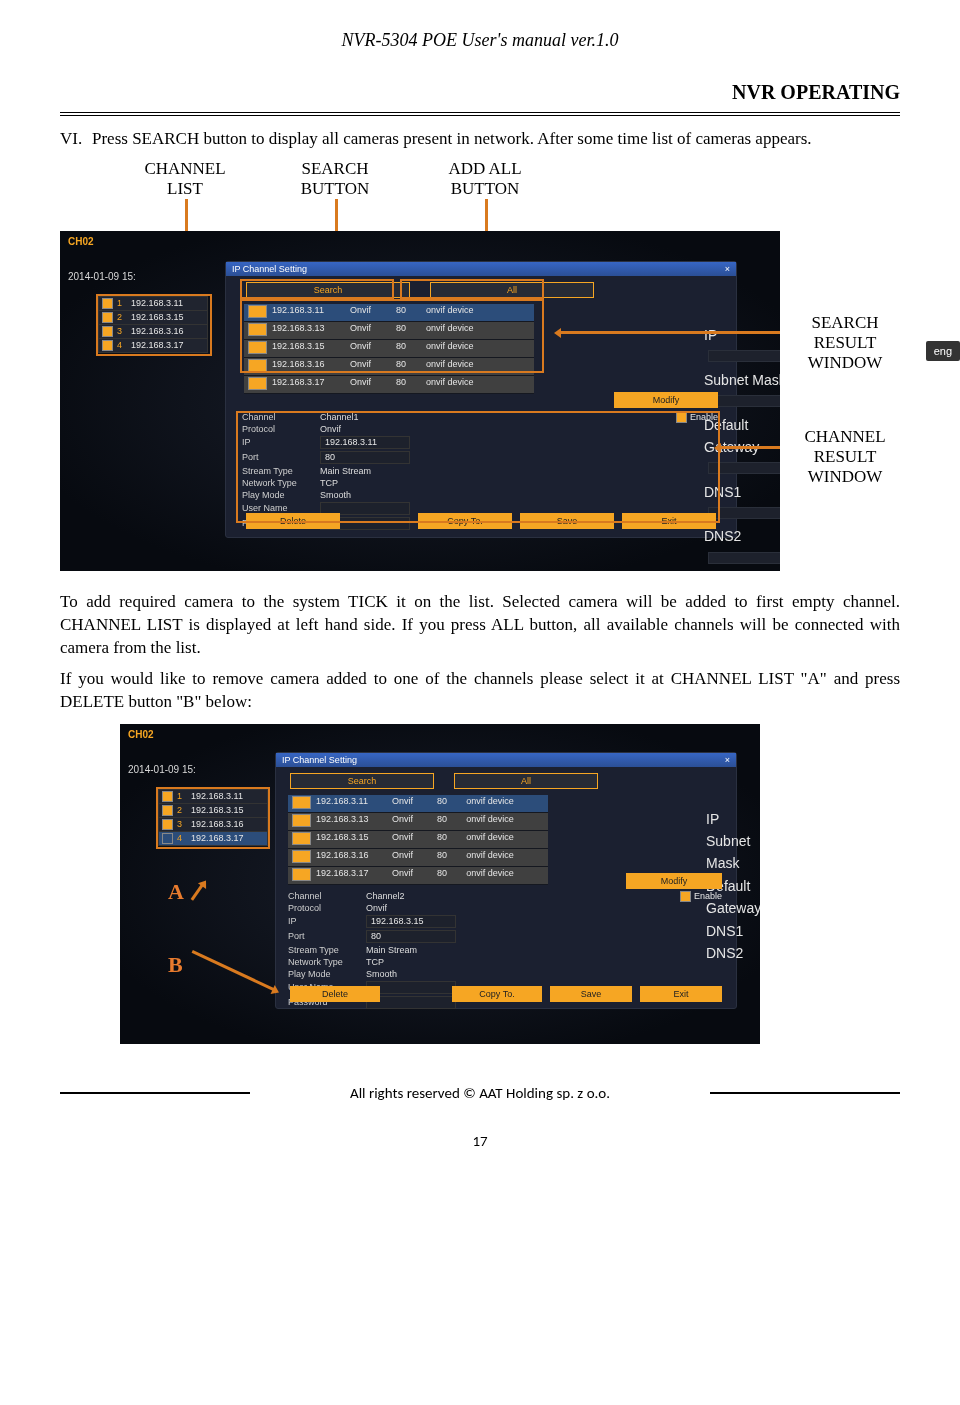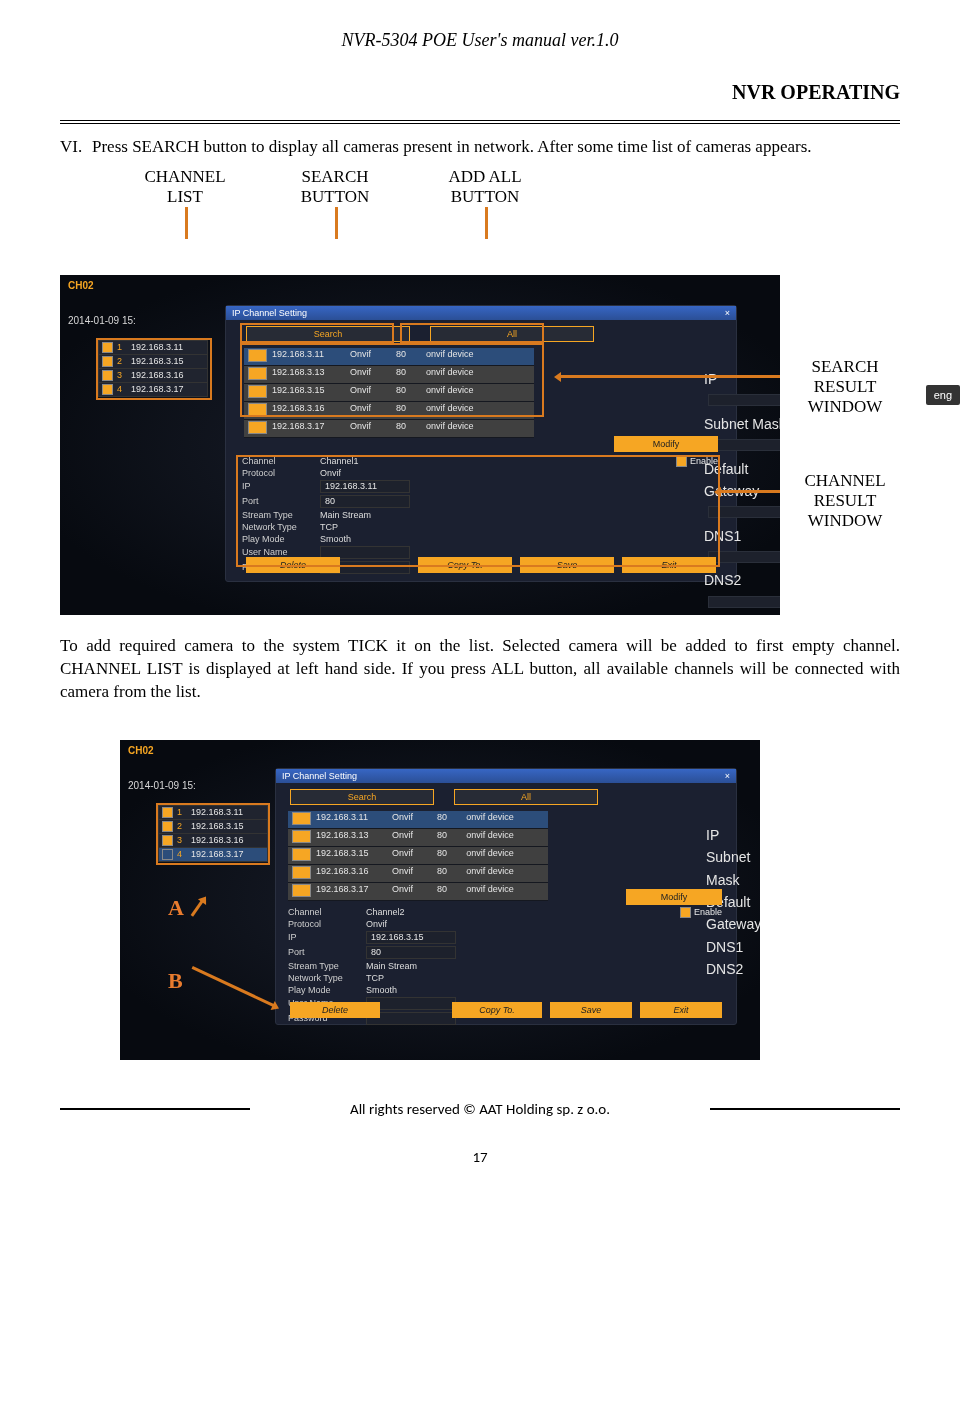--- a/index.html
+++ b/index.html
@@ -16,21 +16,21 @@
 .header-title {
   text-align: center;
   font-style: italic;
   font-size: 18px;
   margin-bottom: 30px;
 }
 .section-heading {
   text-align: right;
   font-weight: bold;
   font-size: 20px;
-  margin-bottom: 16px;
+  margin-bottom: 8px;
 }
 .double-rule {
   border-top: 4px double #000;
   margin-bottom: 12px;
 }
 .body-text {
   font-size: 17px;
   line-height: 1.35;
   text-align: justify;
   margin: 8px 0;
@@ -63,21 +63,20 @@
 }
 .figure {
   position: relative;
   background: radial-gradient(ellipse at center, #1a1f2c 0%, #070a10 80%);
   width: 720px;
   height: 340px;
   font-family: Arial, sans-serif;
   font-size: 9px;
   color: #e5e5e5;
   overflow: hidden;
-  margin-top: 36px;
 }
 .ch-label {
   position: absolute; left: 8px; top: 5px; color:#f6a623; font-size:10px; font-weight:bold;
 }
 .date-label {
   position: absolute; left: 8px; top: 40px; color:#d8d8d8; font-size:10px;
 }
 .ch-list {
   position: absolute;
   left: 38px; top: 65px;
@@ -142,21 +141,21 @@
   display:flex; align-items:center; margin-bottom:2px;
 }
 .ch-setting-panel .lbl { width:78px; color:#cfcfcf; }
 .ch-setting-panel .val { color:#ddd; }
 .ch-setting-panel .field { display:inline-block;border:1px solid #333;background:#1d212c;padding:0 4px;min-width:80px;height:11px; }
 .enable-box { position:absolute;right:18px;top:150px; display:flex;align-items:center;gap:3px; }
 .bottom-btns {
   position:absolute; left:20px; bottom:8px; right:20px; display:flex; justify-content:space-between;
 }
 .bottom-btns .right { display:flex; gap:8px; }
-.bottom-btns .btn { width:60px;font-style:italic; }
+.bottom-btns .btn { width:60px; }
 .orange-arrow-h {
   position:absolute;background:#d97a1f;height:3px;
 }
 .orange-arrow-h:after {
   content:'';position:absolute;right:-6px;top:-3px;
   border-left:7px solid #d97a1f;border-top:5px solid transparent;border-bottom:5px solid transparent;
 }
 .orange-arrow-h.left:after {
   left:-6px;right:auto;border-left:none;border-right:7px solid #d97a1f;
 }
@@ -347,20 +346,21 @@
     </div>
 
     <div class="orange-arrow-h left" style="left:500px;top:100px;width:220px"></div>
     <div class="side-label" style="left:730px;top:82px">SEARCH RESULT WINDOW</div>
     <div class="orange-arrow-h left" style="left:660px;top:215px;width:60px"></div>
     <div class="side-label" style="left:730px;top:196px">CHANNEL RESULT WINDOW</div>
     <div class="eng-tab">eng</div>
   </div>
 
   <div class="body-text">To add required camera to the system TICK it on the list. Selected camera will be added to first empty channel. CHANNEL LIST is displayed at left hand side. If you press ALL button, all available channels will be connected with camera from the list.</div>
+  <div class="body-text">If you would like to remove camera added to one of the channels please select it at CHANNEL LIST "A" and press DELETE button "B" below:</div>
 
   <div class="figure-wrap" style="margin-left:60px;margin-top:10px;">
     <div class="figure" style="width:640px;height:320px">
       <div class="ch-label">CH02</div>
       <div class="date-label">2014-01-09  15:</div>
       <div class="ch-list" id="chlist2">
           <div class="row">
             <span class="chk"></span>
             <span class="num">1</span>
             <span>192.168.3.11</span>

